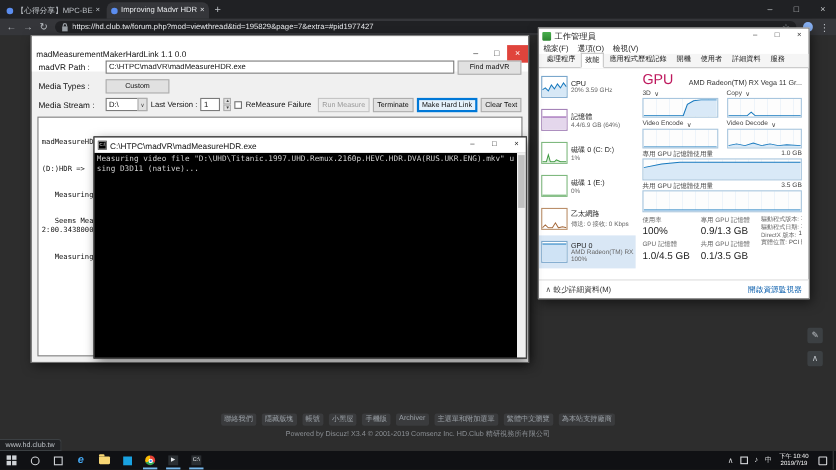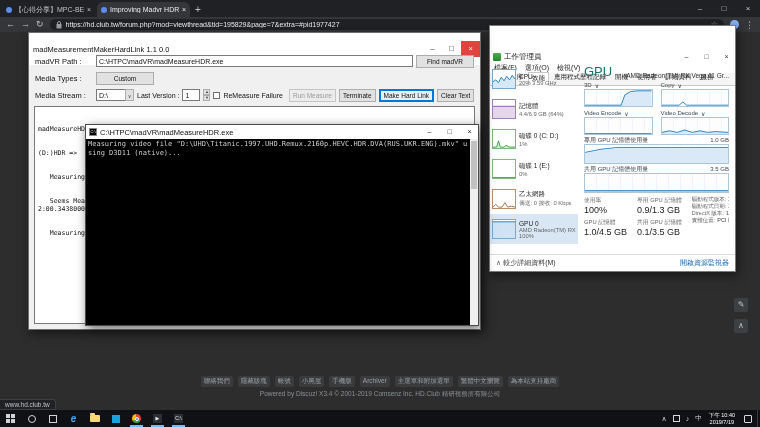--- a/index.html
+++ b/index.html
@@ -90,21 +90,21 @@
   .cbtn { width:17px; height:14px; text-align:center; line-height:14px; font-size:7px; color:#222; }
   .conbody { position:absolute; left:0; top:14px; right:8px; bottom:0; color:#ccc;
              font-family:"DejaVu Sans Mono",monospace; font-size:7px; line-height:8.5px;
              padding:1px 2px; white-space:pre-wrap; overflow:hidden; word-break:break-all; }
   .conscroll { position:absolute; top:14px; right:0; bottom:0; width:8px; background:#f0f0f0; }
   .conthumb { position:absolute; left:1px; right:1px; top:2px; height:48px; background:#c1c1c1; }
 
   
   .tmwin { left:489px; top:25px; width:247px; height:247px; z-index:10; background:#fff;
            border:1px solid #7a7a7a; color:#222; }
-  .tmtitle { height:13px; display:flex; align-items:center; padding-left:3px; gap:3px; font-size:7.5px;margin-top:24px; }
+  .tmtitle { height:13px; display:flex; align-items:center; padding-left:3px; gap:3px; font-size:7.5px; }
   .tmicon { width:8px; height:8px; flex:none; background:linear-gradient(#49b04d,#2d8631); border-radius:1px; }
   .tmtitle .t { flex:1; }
   .tmbtn { width:17px; height:13px; line-height:13px; text-align:center; font-size:7px; color:#333; }
   .tmmenu { height:10px; display:flex; gap:8px; padding-left:4px; font-size:7px; align-items:center; }
   .tmtabs { height:13px; display:flex; align-items:flex-end; padding-left:3px; background:#f5f5f5;
             border-bottom:1px solid #c8c8c8; gap:1px; }
   .tmtab { font-size:6.5px; padding:1px 3px 2px; border:1px solid transparent; color:#222; white-space:nowrap; }
   .tmtab.active { background:#fff; border:1px solid #c8c8c8; border-bottom:1px solid #fff; margin-bottom:-1px; }
   .tmbody { position:absolute; top:36px; left:0; right:0; bottom:17px; display:flex; overflow:hidden; }
   .tmside { width:88px; flex:none; overflow:hidden; padding-top:2px; }
@@ -112,21 +112,21 @@
   .tmitem.sel { background:#d9e7f5; }
   .thumb { width:24px; height:20px; border:1px solid #9a9a9a; background:#fff; flex:none; position:relative; }
   .thumb svg { position:absolute; inset:0; width:100%; height:100%; }
   .thumb.c-cpu{border-color:#7aa7cc} .thumb.c-mem{border-color:#a583b8}
   .thumb.c-dsk{border-color:#7fb97f} .thumb.c-eth{border-color:#bb8f6a}
   .tmitxt { overflow:hidden; }
   .tminame { display:block; font-size:6.5px; color:#222; white-space:nowrap; }
   .tmidet  { display:block; font-size:5.8px; color:#666; white-space:nowrap; }
   .tmmain { flex:1; padding:2px 6px 0 6px; position:relative; overflow:hidden; }
   .gpuhead { display:flex; justify-content:space-between; align-items:flex-end; }
-  .gputitle { font-size:13px; color:#0f766e; }
+  .gputitle { font-size:13px; color:#be185d; }
   .gpusub { font-size:6.5px; color:#333; white-space:nowrap; }
   .cgrid { display:grid; grid-template-columns:1fr 1fr; column-gap:8px; row-gap:2px; margin-top:2px; }
   .clabel { font-size:6px; color:#444; display:flex; gap:3px; align-items:center; height:8px; }
   .cbox { height:18px; border:1px solid #a8c6de; background:#fdfdfd;
           background-image:repeating-linear-gradient(90deg,transparent 0 11px,#eef4fa 11px 12px);
           position:relative; overflow:hidden; }
   .cbox svg, .wbox svg { position:absolute; inset:0; width:100%; height:100%; }
   .wlabel { display:flex; justify-content:space-between; font-size:6px; color:#444; height:8px;
             align-items:center; margin-top:1px; }
   .wbox { height:20px; border:1px solid #a8c6de; background:#fdfdfd;

